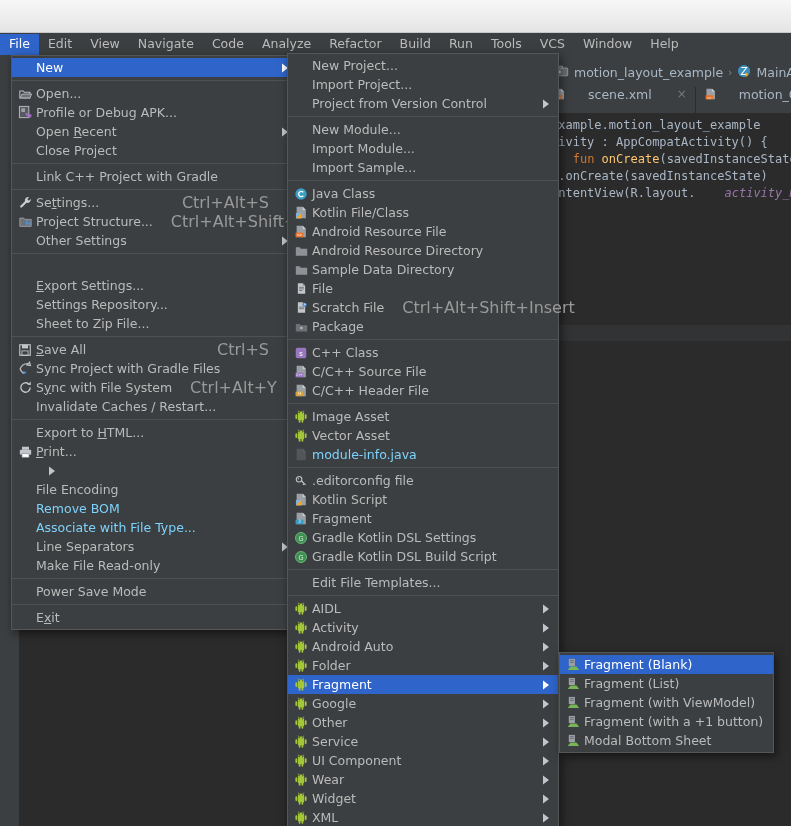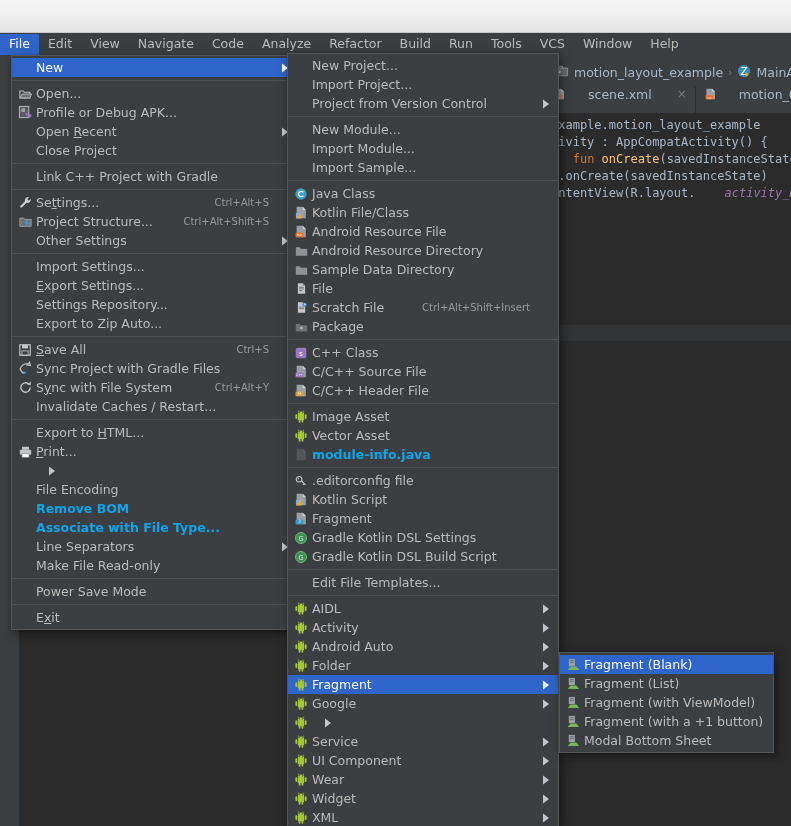--- a/index.html
+++ b/index.html
@@ -95,30 +95,30 @@
     border: 1px solid #565656;
     box-shadow: 2px 3px 9px rgba(0,0,0,.55);
     padding: 2px 0;
   }
   .mi {
     position: relative; display: flex; align-items: center;
     height: 19px; font-size: 12.5px; color: #bbbbbb;
     padding: 0 6px 0 0; white-space: nowrap; cursor: default;
   }
   .mi.sel { background: #2f65ca; color: #ffffff; }
-  .mi.disabled { color: #0ea5e9; font-weight: bold; }
+  .mi.disabled { color: #7dd3fc; }
   .mi .ico {
     width: 22px; min-width: 22px; height: 16px;
     display: flex; align-items: center; justify-content: center;
     margin-left: 2px;
   }
   .mi .lbl { flex: 1 1 auto; line-height: 16px; }
   .mi .lbl u { text-decoration: underline; text-underline-offset: 1px; }
   .mi .acc {
-    margin-left: 18px; color: #999999; font-size: 10px; line-height: 16px;
+    margin-left: 18px; color: #999999; font-size: 16px; line-height: 16px;
   }
   .mi .arrow {
     width: 12px; min-width: 12px; margin-left: 10px;
     display: flex; align-items: center; justify-content: center;
   }
   .mi .arrow svg { display: block; }
   .sep { height: 1px; background: #515151; margin: 3px 0; }
 
   
   #file-menu   { left: 11px;   top: 55px;  width: 287px; }
@@ -302,36 +302,35 @@
         <span class="lbl">Other Settings</span>
         <span class="arrow">
           <svg width="8" height="10" viewBox="0 0 8 10">
             <path d="M1 0.5l6 4.5-6 4.5z" fill="#c2c5c9"></path>
           </svg>
         </span>
       </div>
       <div class="sep"></div>
       <div class="mi">
         <span class="ico"></span>
-        <span class="lbl">Import Settings...</span>
         <span class="arrow"></span>
       </div>
       <div class="mi">
         <span class="ico"></span>
         <span class="lbl"><u>E</u>xport Settings...</span>
         <span class="arrow"></span>
       </div>
       <div class="mi">
         <span class="ico"></span>
         <span class="lbl">Settings Repository...</span>
         <span class="arrow"></span>
       </div>
       <div class="mi">
         <span class="ico"></span>
-        <span class="lbl">Export to Zip Auto...</span>
+        <span class="lbl">Sheet to Zip File...</span>
         <span class="arrow"></span>
       </div>
       <div class="sep"></div>
       <div class="mi">
         <span class="ico">
           <svg width="14" height="14" viewBox="0 0 16 16">
             <rect x="2" y="2" width="12" height="12" fill="none" stroke="#c2c5c9" stroke-width="1.3"></rect>
             <rect x="4.5" y="2" width="7" height="4.2" fill="#c2c5c9"></rect>
             <rect x="4.5" y="9" width="7" height="5" fill="none" stroke="#c2c5c9" stroke-width="1"></rect>
           </svg>
@@ -839,20 +838,21 @@
             <rect x="1.6" y="5.4" width="2" height="5.4" rx="1" fill="#a4c639"></rect>
             <rect x="12.4" y="5.4" width="2" height="5.4" rx="1" fill="#a4c639"></rect>
             <rect x="5.4" y="11.8" width="2" height="3.2" rx="1" fill="#a4c639"></rect>
             <rect x="8.6" y="11.8" width="2" height="3.2" rx="1" fill="#a4c639"></rect>
             <path d="M4.3 5.2a3.7 3 0 0 1 7.4 0z" fill="#a4c639"></path>
             <circle cx="6.2" cy="3.6" r=".6" fill="#2b2b2b"></circle>
             <circle cx="9.8" cy="3.6" r=".6" fill="#2b2b2b"></circle>
             <path d="M4.8 1.3l1 1.5M11.2 1.3l-1 1.5" stroke="#a4c639" stroke-width=".9"></path>
           </svg>
         </span>
+        <span class="lbl">Other</span>
         <span class="arrow">
           <svg width="8" height="10" viewBox="0 0 8 10">
             <path d="M1 0.5l6 4.5-6 4.5z" fill="#c2c5c9"></path>
           </svg>
         </span>
       </div>
       <div class="mi">
         <span class="ico">
           <svg width="14" height="15" viewBox="0 0 16 16">
             <rect x="4.3" y="5.2" width="7.4" height="7" rx="1" fill="#a4c639"></rect>

